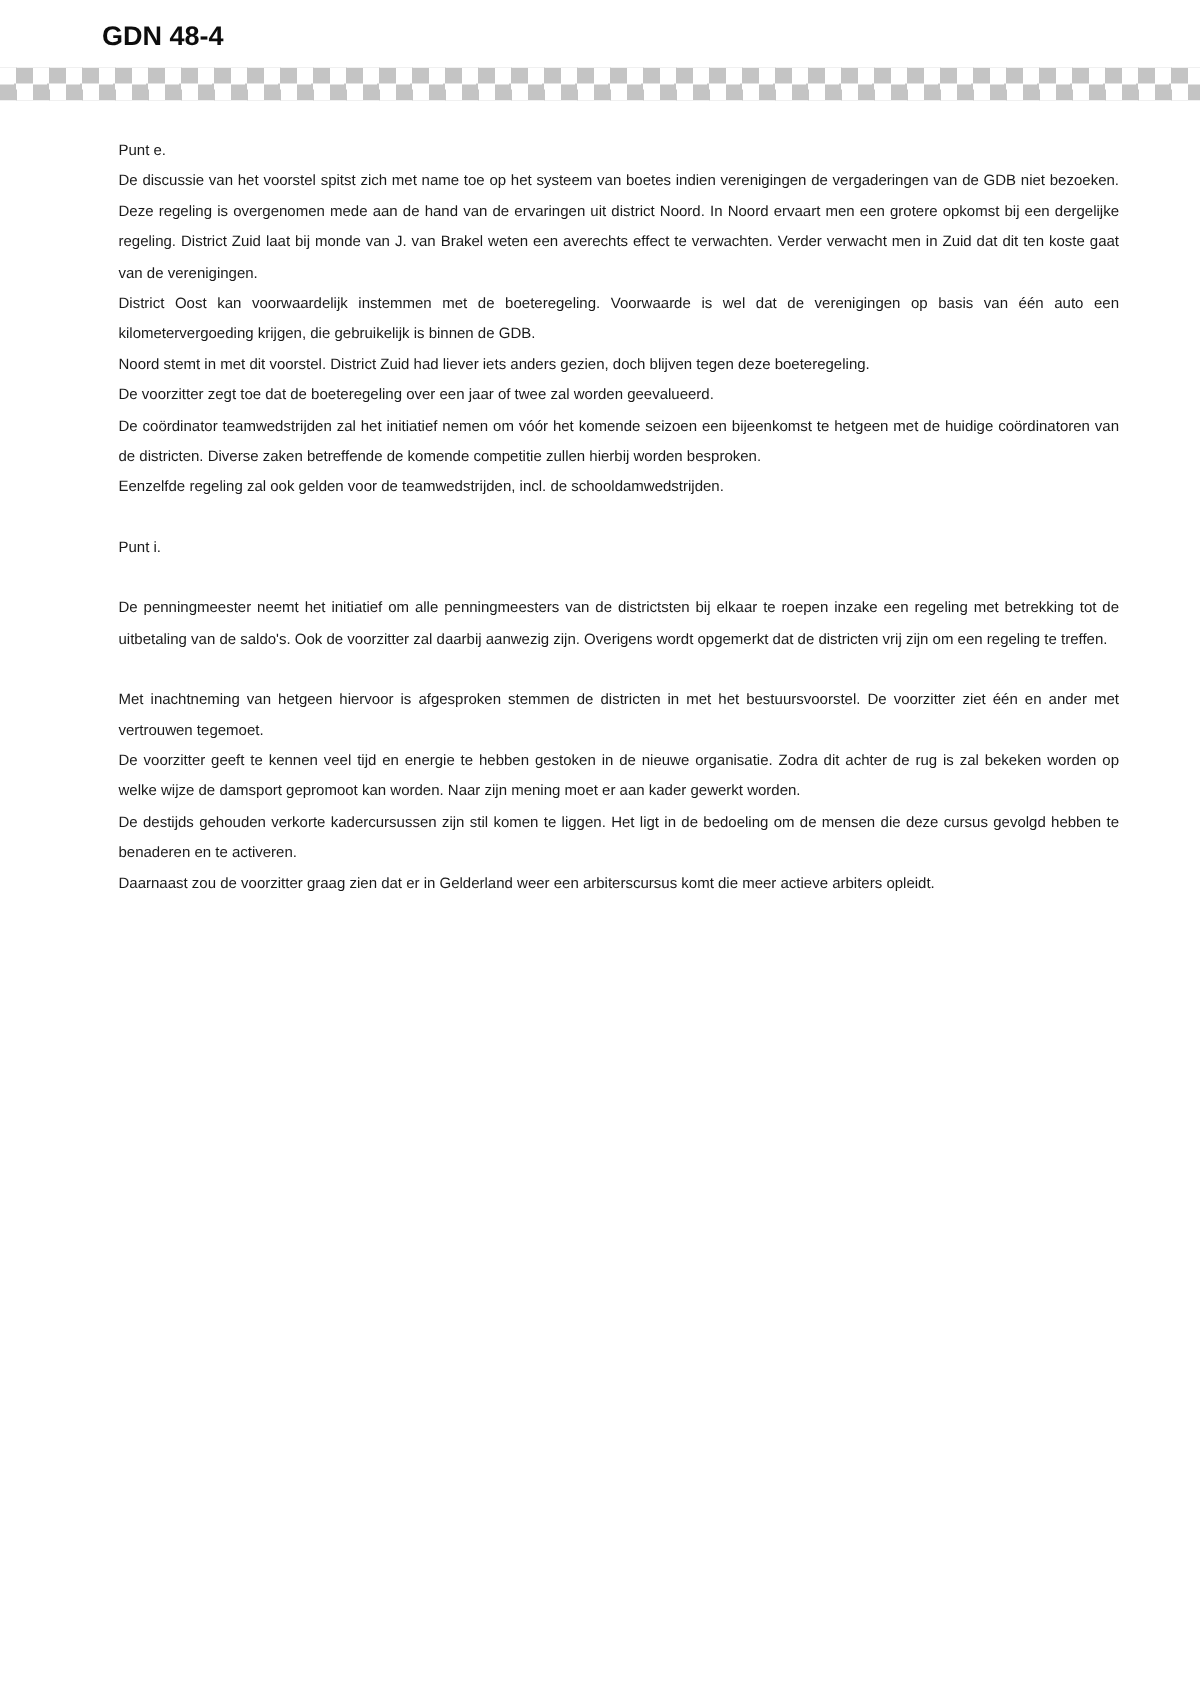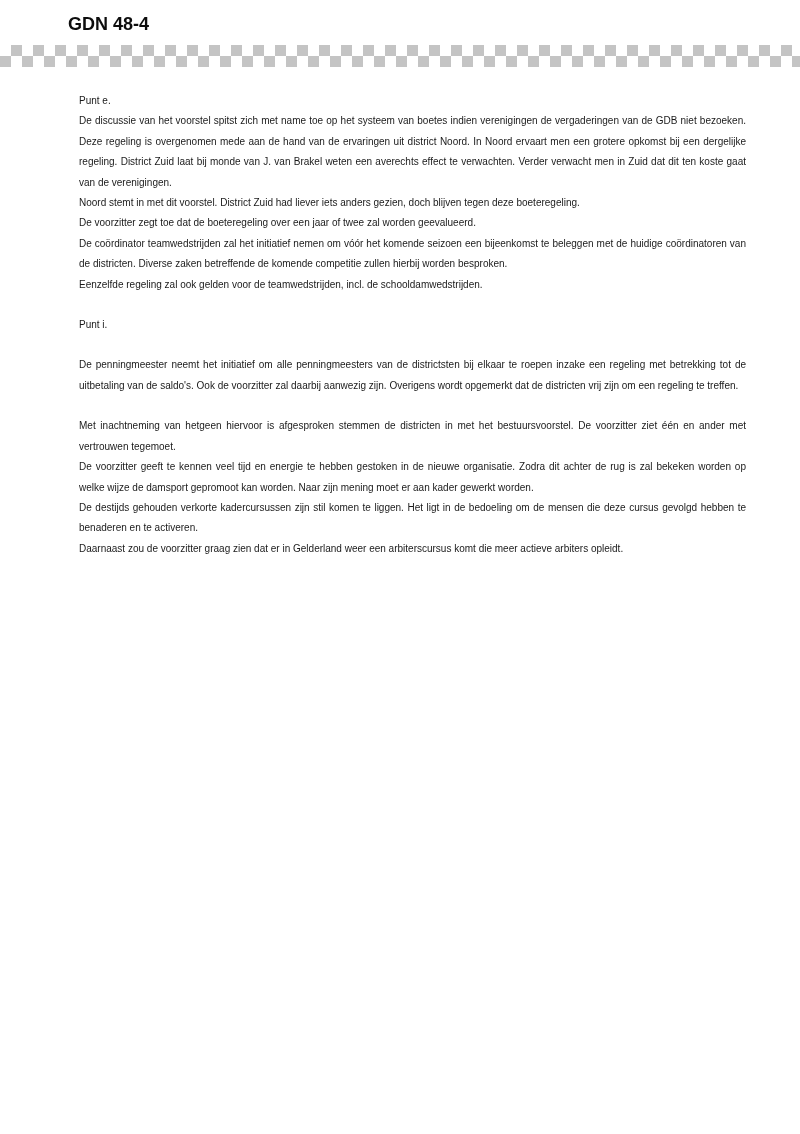--- a/index.html
+++ b/index.html
@@ -71,23 +71,24 @@
 
 <div class="page">
 
   <div class="header-title">GDN 48-4</div>
 
   <div class="checker checker-top"></div>
 
   <div class="content">
       <p class="block">Punt e.</p>
       <p class="block">De discussie van het voorstel spitst zich met name toe op het systeem van boetes indien verenigingen de vergaderingen van de GDB niet bezoeken. Deze regeling is overgenomen mede aan de hand van de ervaringen uit district Noord. In Noord ervaart men een grotere opkomst bij een dergelijke regeling. District Zuid laat bij monde van J. van Brakel weten een averechts effect te verwachten. Verder verwacht men in Zuid dat dit ten koste gaat van de verenigingen.</p>
+      <p class="block">District Oost kan voorwaardelijk instemmen met de boeteregeling. Voorwaarde is wel dat de verenigingen op basis van één auto een kilometervergoeding krijgen, die gebruikelijk is binnen de GDB.</p>
       <p class="block">Noord stemt in met dit voorstel. District Zuid had liever iets anders gezien, doch blijven tegen deze boeteregeling.</p>
       <p class="block">De voorzitter zegt toe dat de boeteregeling over een jaar of twee zal worden geevalueerd.</p>
-      <p class="block">De coördinator teamwedstrijden zal het initiatief nemen om vóór het komende seizoen een bijeenkomst te beleggen met de huidige coördinatoren van de districten. Diverse zaken betreffende de komende competitie zullen hierbij worden besproken.</p>
+      <p class="block">De coördinator teamwedstrijden zal het initiatief nemen om vóór het komende seizoen een bijeenkomst te hetgeen met de huidige coördinatoren van de districten. Diverse zaken betreffende de komende competitie zullen hierbij worden besproken.</p>
       <p class="block">Eenzelfde regeling zal ook gelden voor de teamwedstrijden, incl. de schooldamwedstrijden.</p>
       <p class="block gap">Punt i.</p>
       <p class="block gap">De penningmeester neemt het initiatief om alle penningmeesters van de districtsten bij elkaar te roepen inzake een regeling met betrekking tot de uitbetaling van de saldo's. Ook de voorzitter zal daarbij aanwezig zijn. Overigens wordt opgemerkt dat de districten vrij zijn om een regeling te treffen.</p>
       <p class="block gap">Met inachtneming van hetgeen hiervoor is afgesproken stemmen de districten in met het bestuursvoorstel. De voorzitter ziet één en ander met vertrouwen tegemoet.</p>
       <p class="block">De voorzitter geeft te kennen veel tijd en energie te hebben gestoken in de nieuwe organisatie. Zodra dit achter de rug is zal bekeken worden op welke wijze de damsport gepromoot kan worden. Naar zijn mening moet er aan kader gewerkt worden.</p>
       <p class="block">De destijds gehouden verkorte kadercursussen zijn stil komen te liggen. Het ligt in de bedoeling om de mensen die deze cursus gevolgd hebben te benaderen en te activeren.</p>
       <p class="block">Daarnaast zou de voorzitter graag zien dat er in Gelderland weer een arbiterscursus komt die meer actieve arbiters opleidt.</p>
     </div>
 
   <div class="page-number">18</div>

